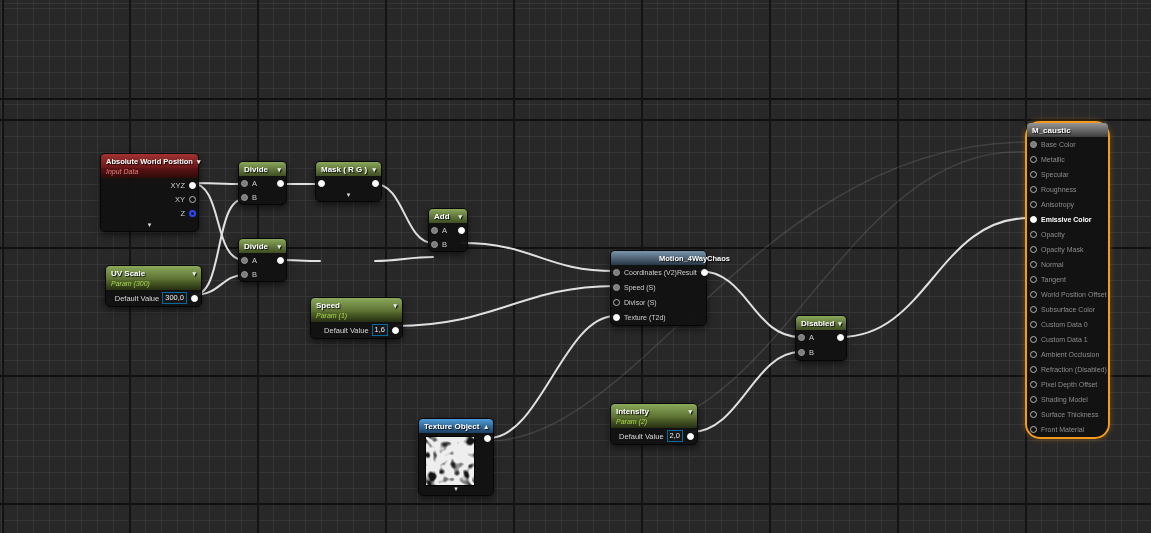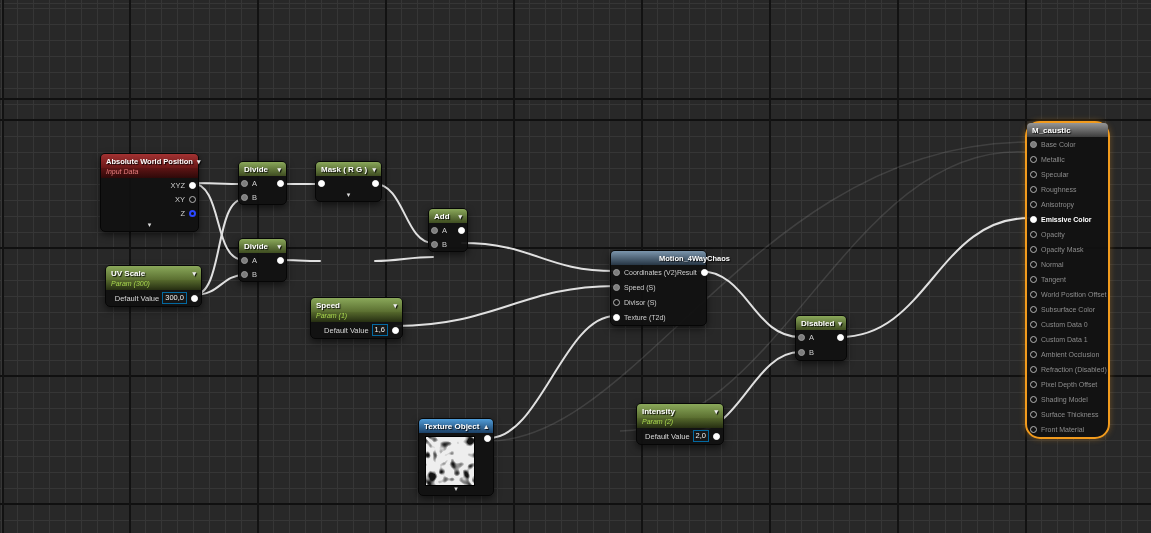--- a/index.html
+++ b/index.html
@@ -245,21 +245,21 @@
     <div class="row" style="height:15px;">
       <span class="pin inl hollow"></span>
       <span style="font-size:7px;">Divisor (S)</span>
     </div>
     <div class="row" style="height:15px;">
       <span class="pin inl filled-white"></span>
       <span style="font-size:7px;">Texture (T2d)</span>
     </div>
   </div>
 
-  <div class="node" style="left:636px;top:403px;width:86px;">
+  <div class="node" style="left:610px;top:403px;width:86px;">
     <div class="hdr g2">
       <span>Intensity</span>
       <span class="chev">▾</span>
     </div>
     <div class="sub green">Param (2)</div>
     <div class="valrow">
       <span>Default Value</span>
       <span class="valbox">2,0</span>
       <span class="pin outr filled-white"></span>
     </div>

